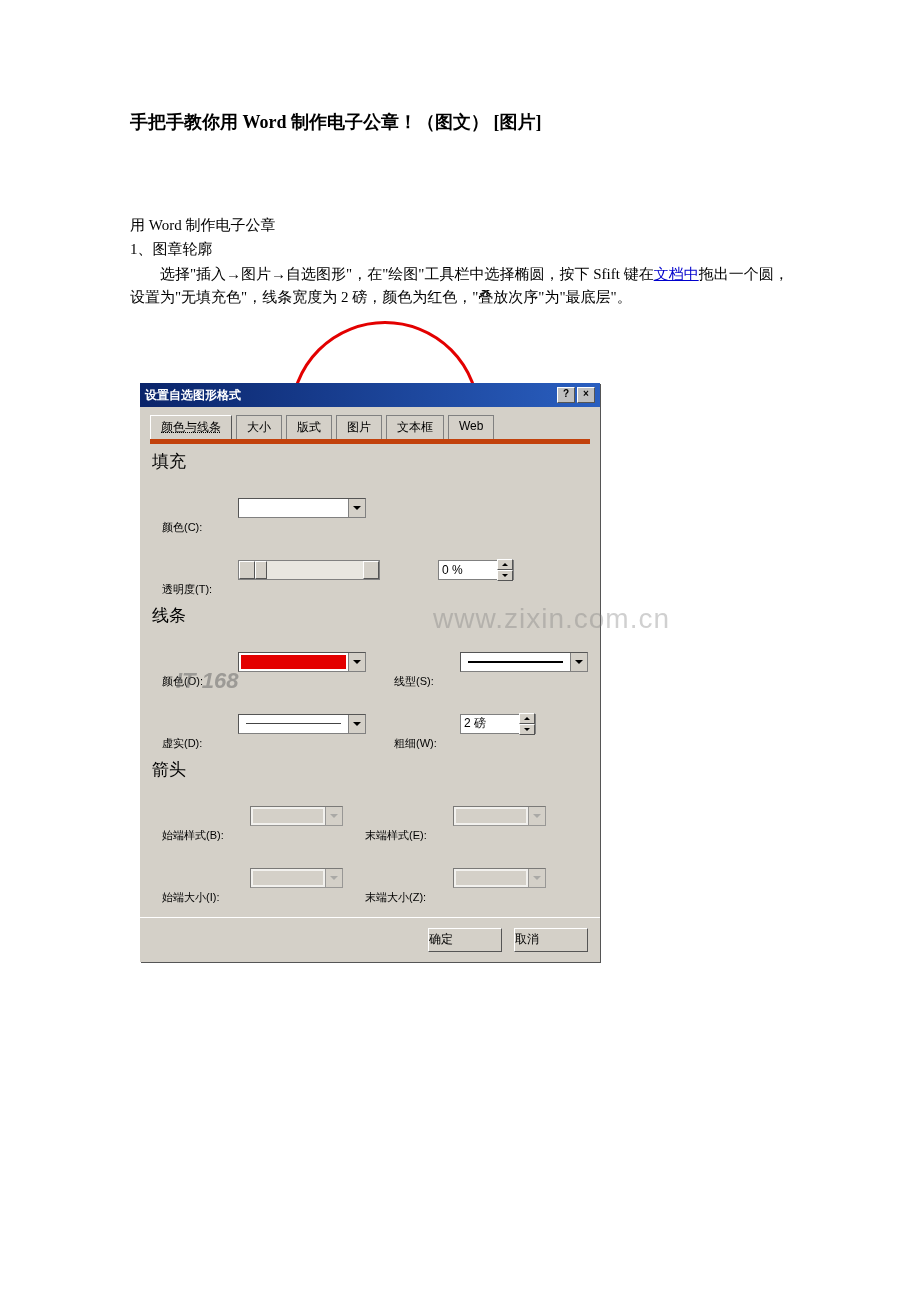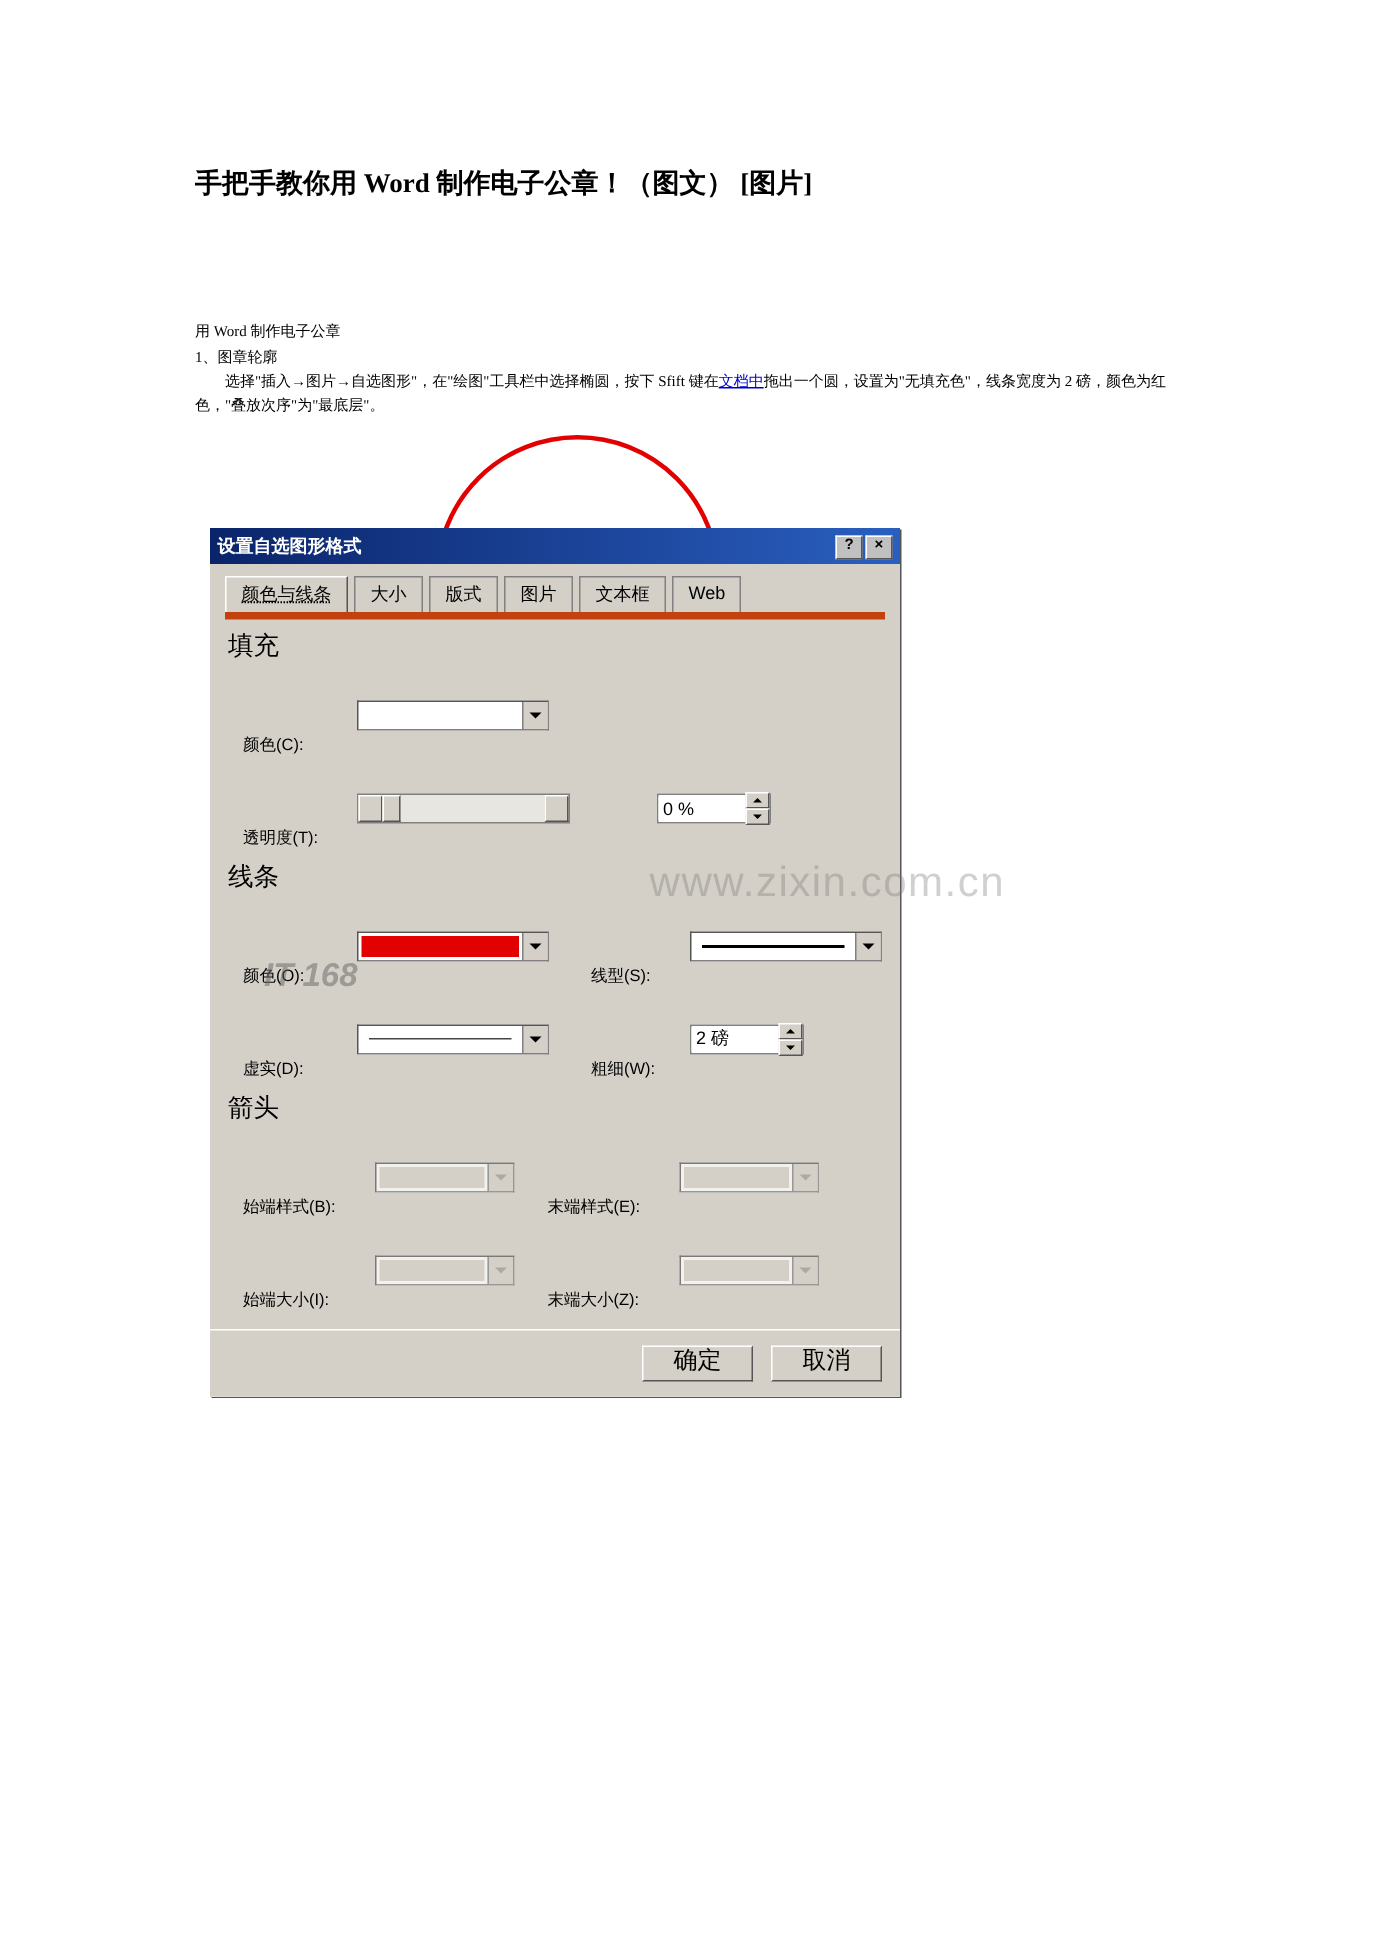--- a/index.html
+++ b/index.html
@@ -13,21 +13,21 @@
     padding: 110px 130px 60px 130px;
   }
   .title {
     font-size: 18px;
     font-weight: bold;
     color: #000;
     margin-bottom: 80px;
     font-family: "SimSun", "宋体", serif;
   }
   .body-text {
-    font-size: 10px;
+    font-size: 15px;
     line-height: 1.55;
     color: #000;
   }
   .para {
     margin: 1px 0;
   }
   .indent {
     text-indent: 2em;
   }
   .link {
@@ -59,21 +59,21 @@
     box-shadow: 1px 1px 0 #555;
     position: relative;
   }
   .titlebar {
     background: linear-gradient(to right, #0a246a, #2a5fc0);
     color: #fff;
     font-weight: bold;
     padding: 3px 5px 3px 5px;
     display: flex;
     justify-content: space-between;
-    align-items: flex-end;
+    align-items: center;
     height: 18px;
     gap: 24px;
   }
   .titlebar-buttons {
     display: flex;
     gap: 2px;
   }
   .tb-btn {
     width: 16px;
     height: 14px;
@@ -257,24 +257,23 @@
     gap: 12px;
     margin: 12px -10px -12px -10px;
   }
   .dlg-btn {
     width: 72px;
     height: 22px;
     background: #d4d0c8;
     border: 1px solid #555;
     border-top-color: #fff;
     border-left-color: #fff;
-    font-size: 16px;
-    text-align: center;
+    font-size: 12px;
     line-height: 20px;
-    font-family: Liberation Mono, monospace;
+    font-family: Liberation Serif, serif;
   }
   .watermark {
     position: absolute;
     right: -70px;
     top: 220px;
     font-size: 28px;
     font-family: Arial, sans-serif;
     color: rgba(120,120,120,0.35);
     letter-spacing: 1px;
     pointer-events: none;

